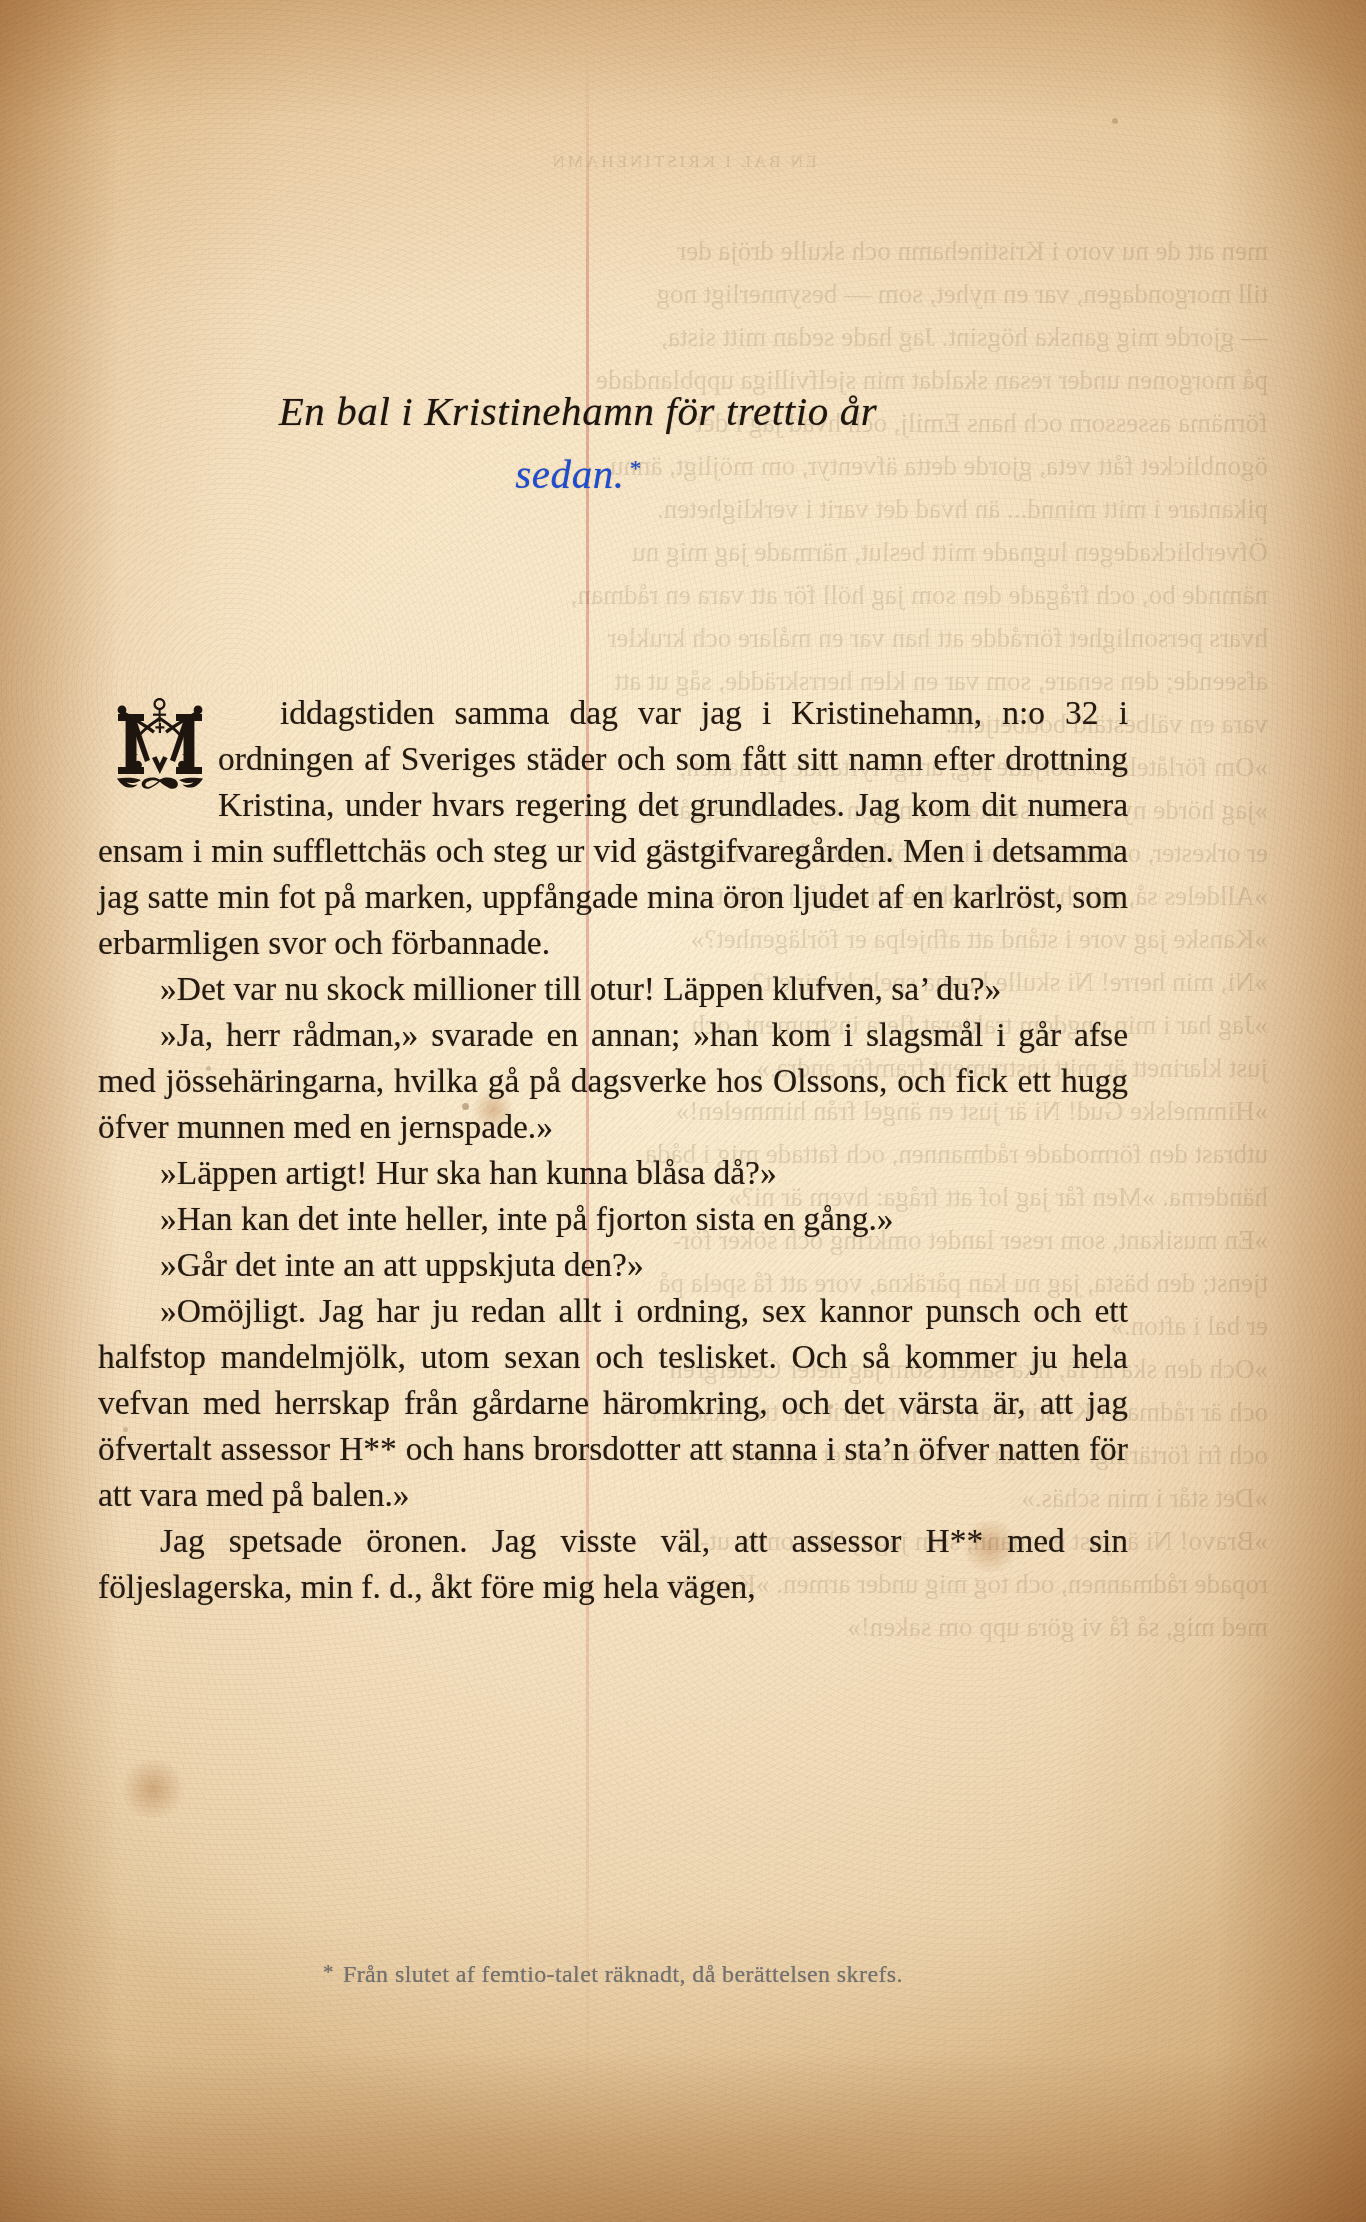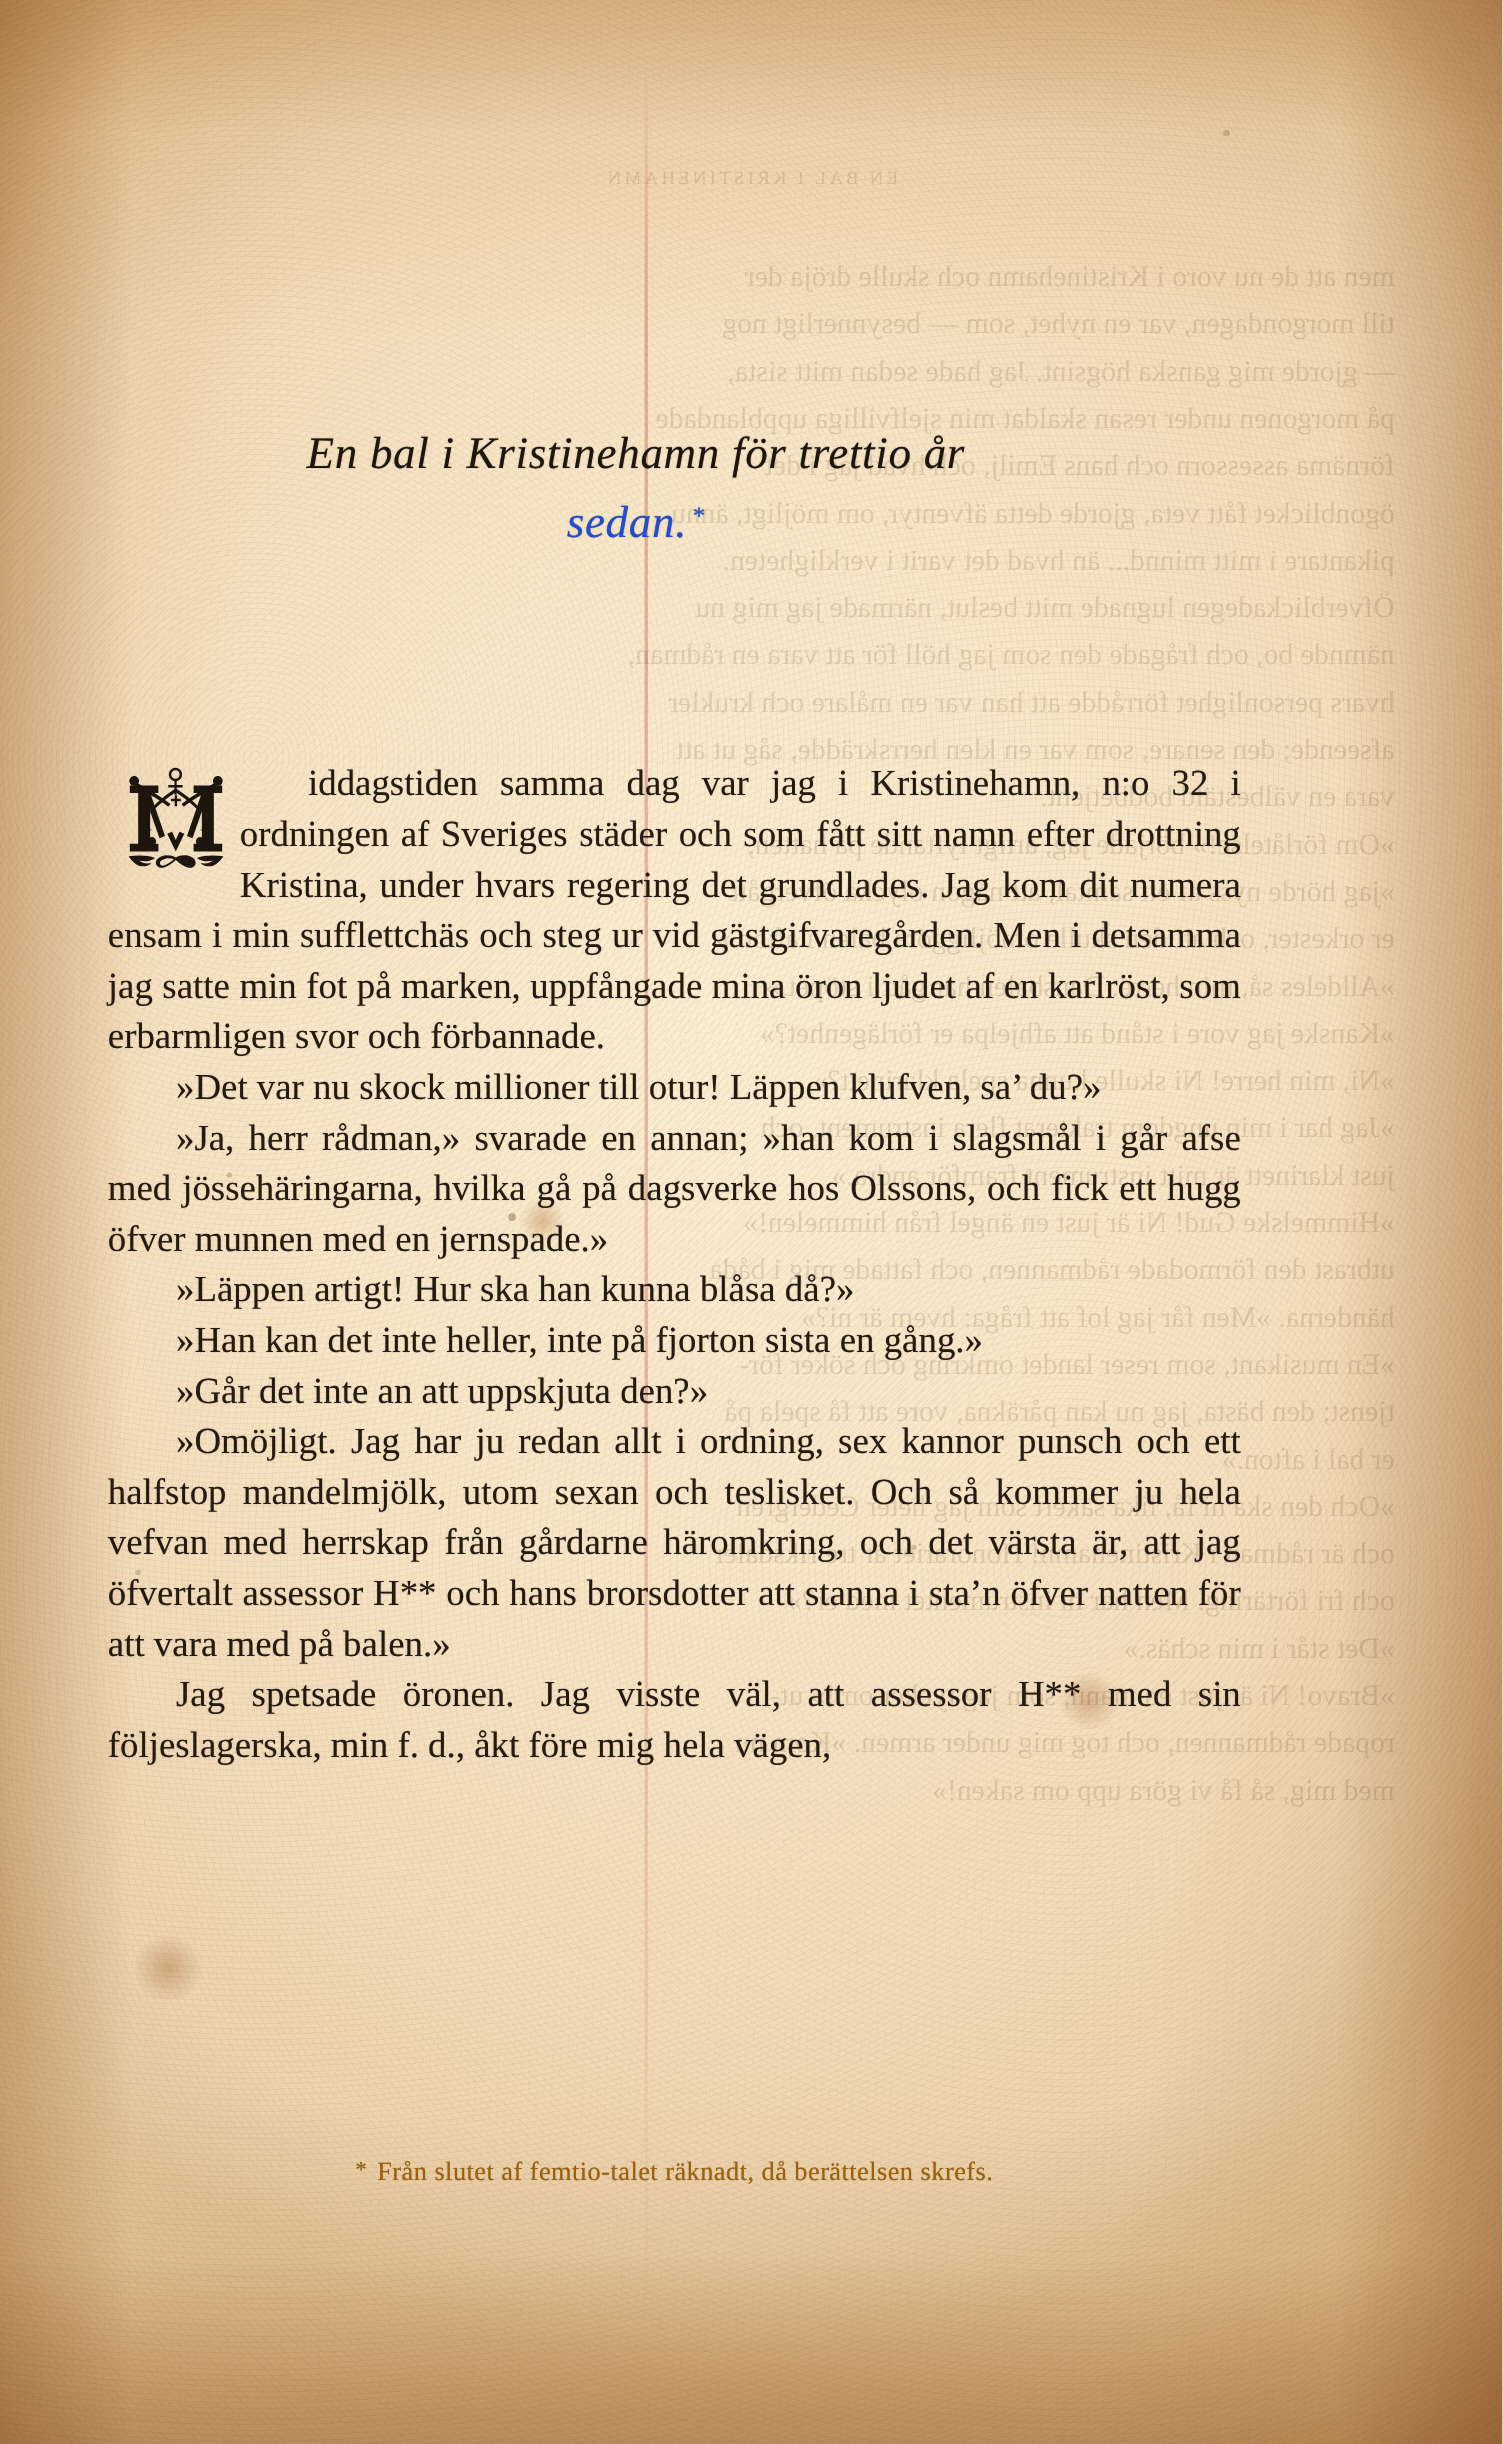--- a/index.html
+++ b/index.html
@@ -172,21 +172,21 @@
     position: absolute;
     left: 0;
     top: 1955px;
     width: 1030px;
   }
   .footnote {
     font-size: 24px;
     line-height: 34px;
     letter-spacing: .4px;
     text-align: center;
-    color: #a16207;
+    color: #737373;
     text-shadow: 0 0 .8px rgba(40,28,16,.4);
   }
   .footnote .fn-star { margin-right: 9px; font-size: 21px; vertical-align: 3px; }
 
   
   .speck {
     position: absolute;
     border-radius: 50%;
     background: #8a6c46;
     opacity: .30;

